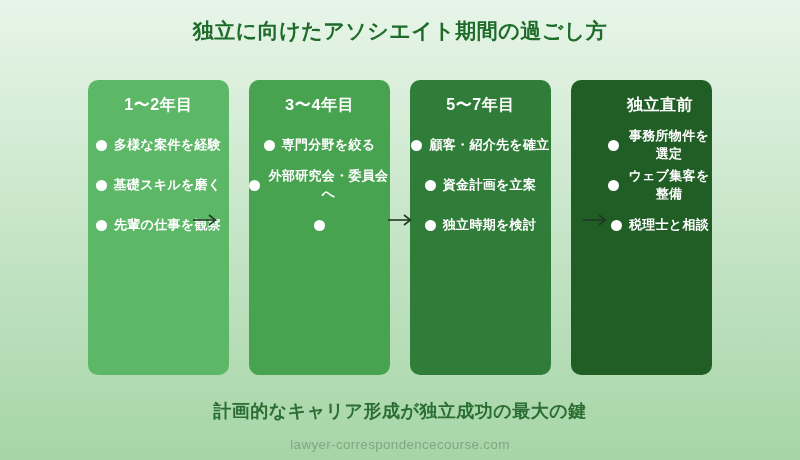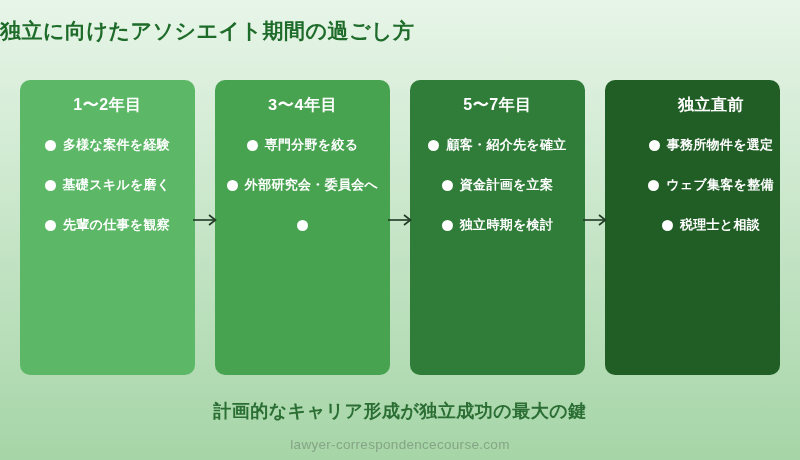--- a/index.html
+++ b/index.html
@@ -7,35 +7,36 @@
     width: 800px; height: 460px; overflow: hidden;
     font-family: "Liberation Sans", "DejaVu Sans", sans-serif;
   }
   .canvas {
     width: 800px; height: 460px;
     background: linear-gradient(180deg, #e7f5e8 0%, #a6d5a7 100%);
     position: relative;
   }
   .title {
     padding-top: 17px;
+    text-align: center;
     font-size: 21px;
     line-height: 28px;
     font-weight: bold;
     color: #1e6b2a;
     letter-spacing: 0.5px;
   }
   .cards {
     position: relative;
     display: flex;
     justify-content: center;
     gap: 20px;
     margin-top: 35px;
   }
   .card {
-    width: 175px; height: 295px;
+    width: 141px; height: 295px;
     border-radius: 10px;
     color: #ffffff;
     text-align: center;
     box-sizing: border-box;
   }
   .card-title {
     margin: 0;
     padding-top: 15px;
     font-size: 16px;
     font-weight: bold;

